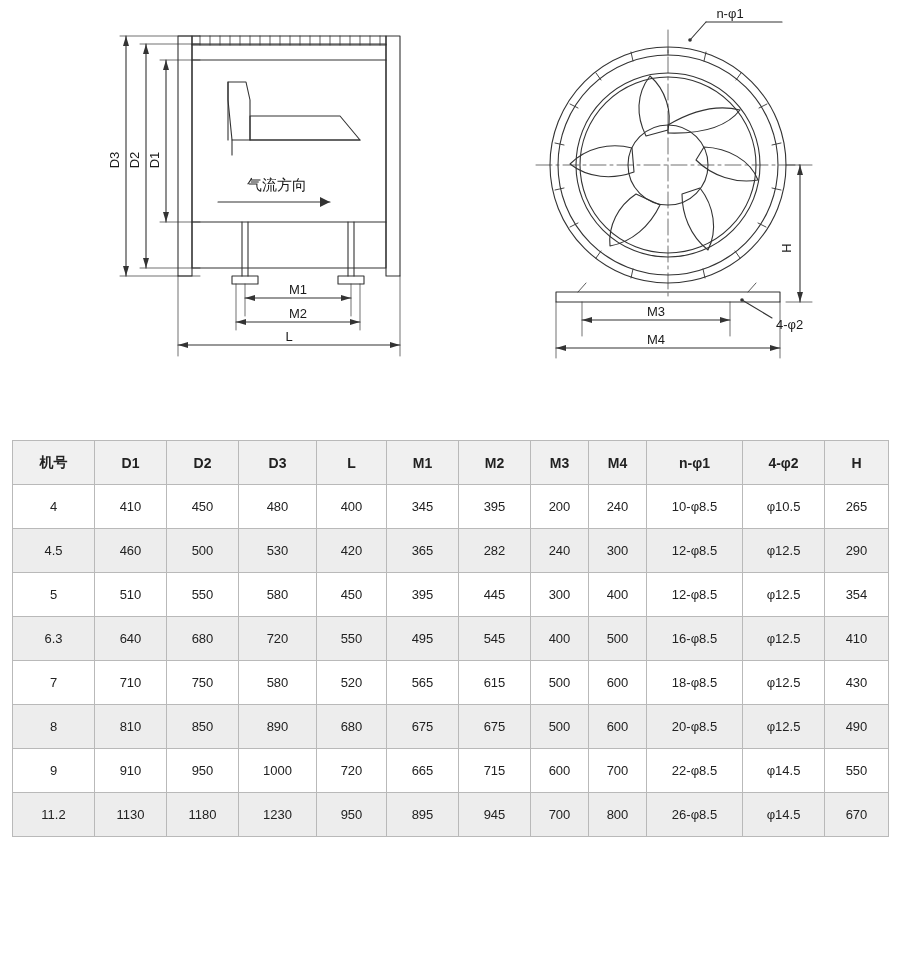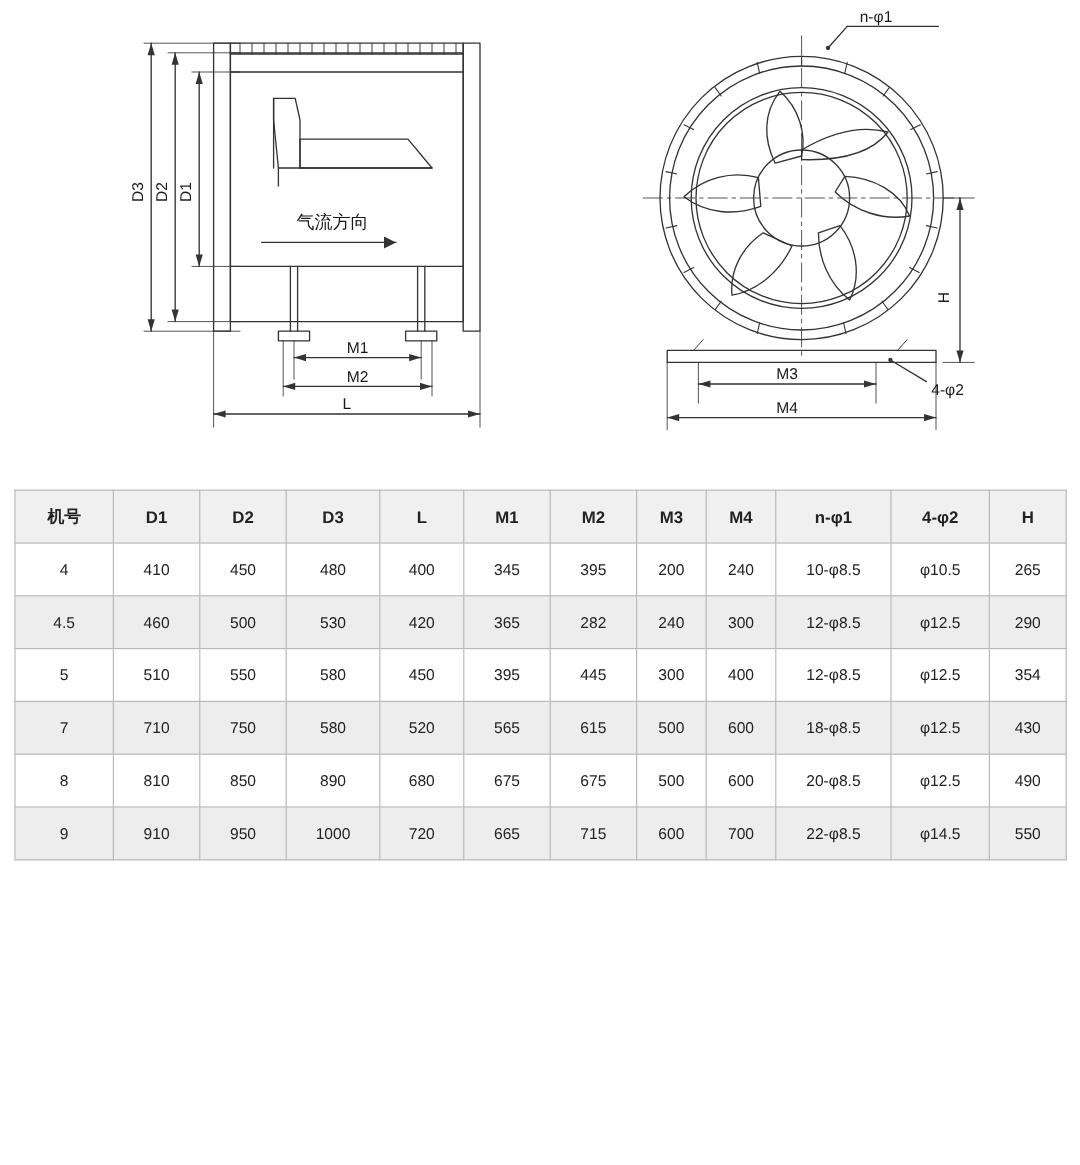--- a/index.html
+++ b/index.html
@@ -30,21 +30,21 @@
     display: block;
   }
   .label-cn {
     font-family: "DejaVu Sans", sans-serif;
   }
 
   
   .table-wrap {
     position: absolute;
     left: 12px;
-    top: 408px;
+    top: 440px;
     width: 876px;
   }
   table.spec {
     border-collapse: collapse;
     width: 876px;
     table-layout: fixed;
     font-size: 13px;
   }
   table.spec th,
   table.spec td {
@@ -355,20 +355,34 @@
           <td>450</td>
           <td>395</td>
           <td>445</td>
           <td>300</td>
           <td>400</td>
           <td>12-φ8.5</td>
           <td>φ12.5</td>
           <td>354</td>
         </tr>
         <tr>
+          <td>6.3</td>
+          <td>640</td>
+          <td>680</td>
+          <td>720</td>
+          <td>550</td>
+          <td>495</td>
+          <td>545</td>
+          <td>400</td>
+          <td>500</td>
+          <td>16-φ8.5</td>
+          <td>φ12.5</td>
+          <td>410</td>
+        </tr>
+        <tr>
           <td>7</td>
           <td>710</td>
           <td>750</td>
           <td>580</td>
           <td>520</td>
           <td>565</td>
           <td>615</td>
           <td>500</td>
           <td>600</td>
           <td>18-φ8.5</td>
@@ -396,17 +410,31 @@
           <td>1000</td>
           <td>720</td>
           <td>665</td>
           <td>715</td>
           <td>600</td>
           <td>700</td>
           <td>22-φ8.5</td>
           <td>φ14.5</td>
           <td>550</td>
         </tr>
+        <tr>
+          <td>11.2</td>
+          <td>1130</td>
+          <td>1180</td>
+          <td>1230</td>
+          <td>950</td>
+          <td>895</td>
+          <td>945</td>
+          <td>700</td>
+          <td>800</td>
+          <td>26-φ8.5</td>
+          <td>φ14.5</td>
+          <td>670</td>
+        </tr>
       </tbody>
     </table>
   </div>
 
 </div>
 
 </body></html>

